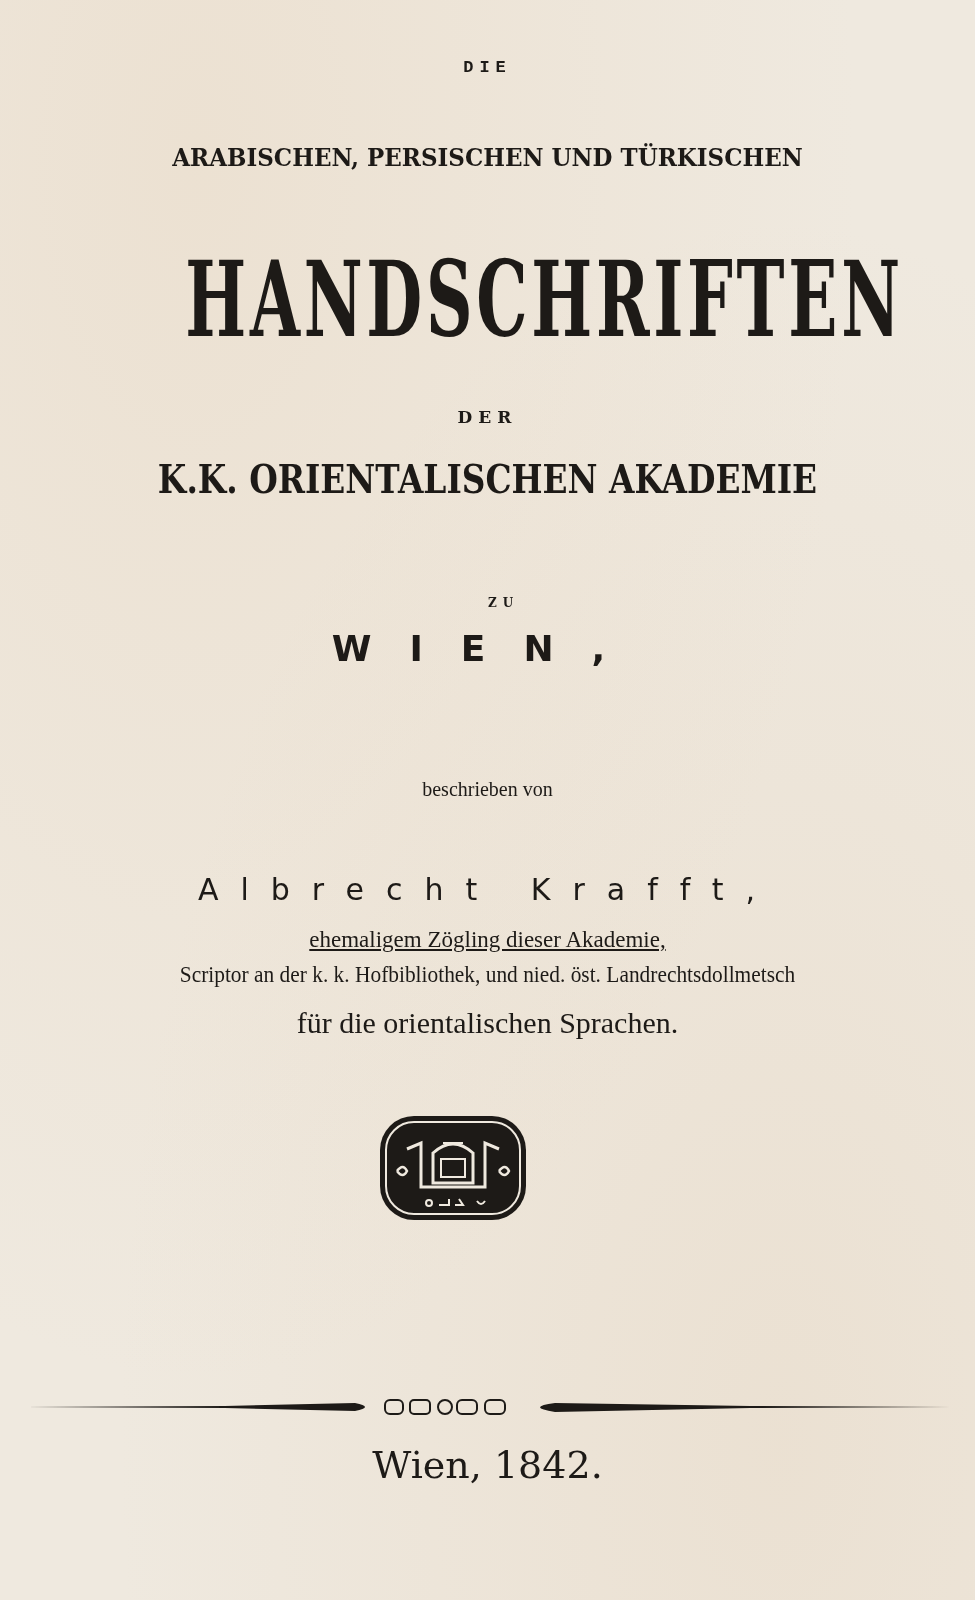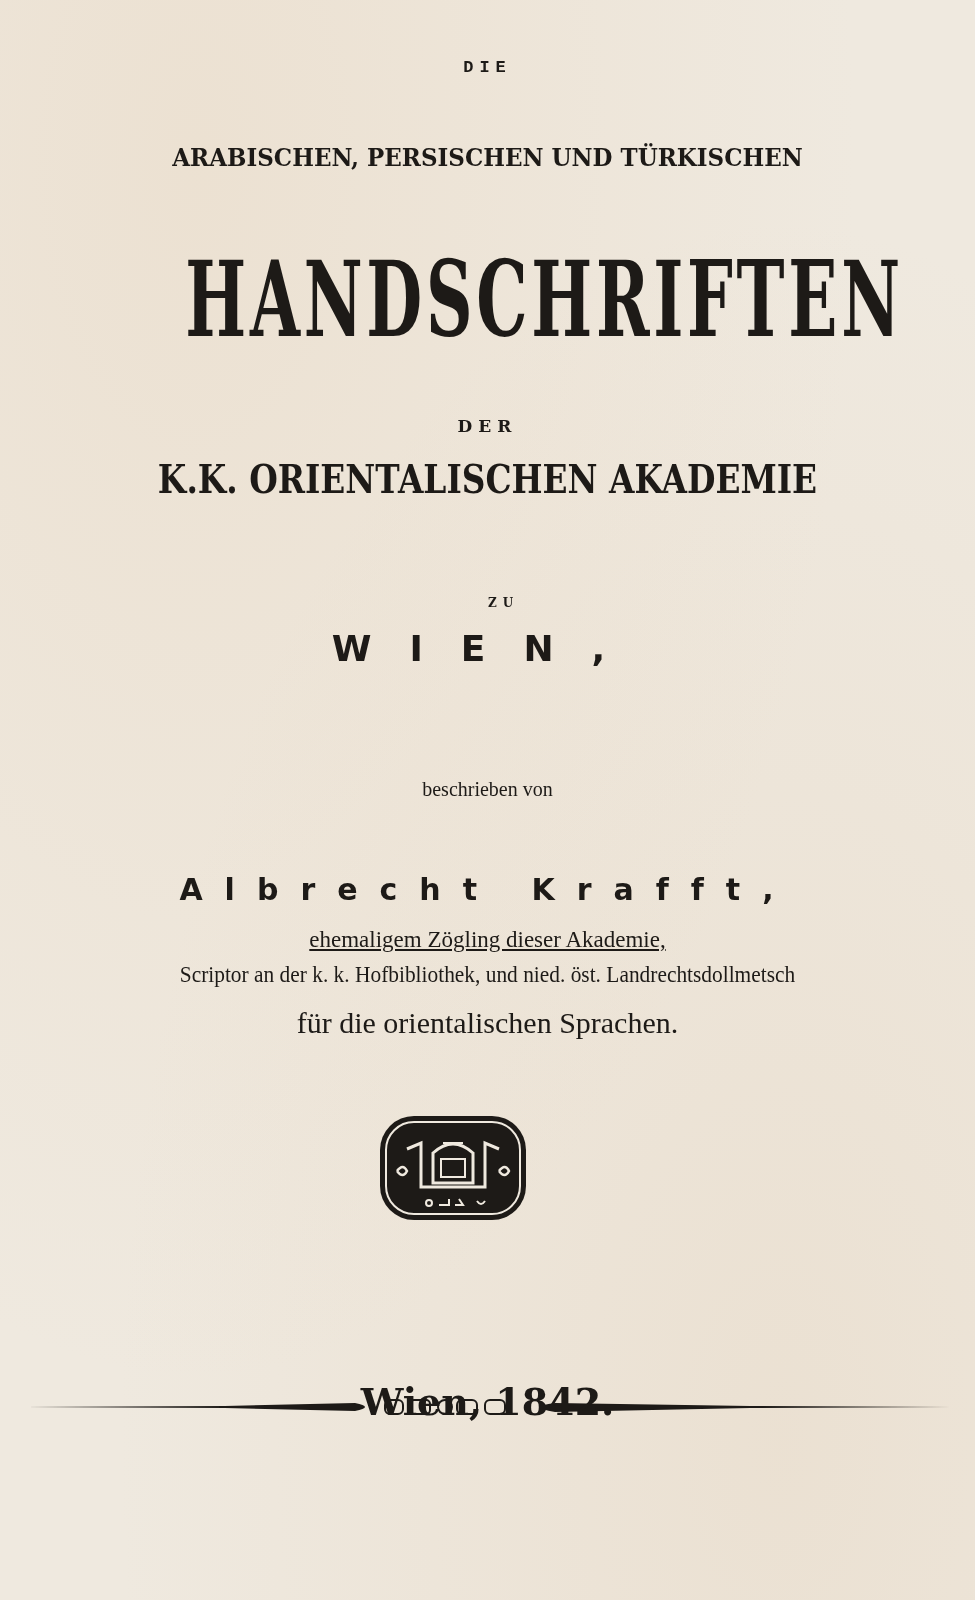--- a/index.html
+++ b/index.html
@@ -9,32 +9,32 @@
       background-image: radial-gradient(ellipse at 20% 10%, rgba(230,210,185,0.35), transparent 60%),
                         radial-gradient(ellipse at 80% 90%, rgba(225,205,180,0.3), transparent 60%);
       color: #1d1a17;
     }
     .line { position: absolute; left: 0; width: 975px; text-align: center; white-space: nowrap; }
     .serif { font-family: "DejaVu Serif", "Liberation Serif", serif; }
     .cond { font-family: "Liberation Serif", serif; }
     #die { top: 58px; font-size: 17px; font-weight: bold; letter-spacing: 6px; font-family: Liberation Mono, monospace; }
     #sub1 { top: 143px; font-size: 25px; font-weight: bold; transform: scaleX(0.92); }
     #main { top: 240px; font-size: 104px; font-weight: bold; letter-spacing: 6px; transform: scaleX(0.62); transform-origin: center; line-height: 120px; font-family: "DejaVu Serif", serif; }
-    #der { top: 416px; font-size: 17px; font-weight: bold; letter-spacing: 6px; }
+    #der { top: 407px; font-size: 17px; font-weight: bold; letter-spacing: 6px; }
     #akad { top: 455px; font-size: 40px; font-weight: bold; transform: scaleX(0.82); }
     #zu { top: 596px; font-size: 12px; font-weight: bold; letter-spacing: 6px; margin-left: 16px; }
     #wien { top: 628px; font-size: 36px; font-weight: 900; letter-spacing: 38px; font-family: "DejaVu Sans", sans-serif; }
     #beschr { top: 778px; font-size: 20px; }
-    #author { top: 872px; font-size: 30px; font-weight: 700; letter-spacing: 22px; font-family: "DejaVu Sans", sans-serif; }
+    #author { top: 872px; font-size: 30px; font-weight: 400; letter-spacing: 22px; font-family: "DejaVu Sans", sans-serif; }
     #desc1 { top: 927px; font-size: 23px; text-decoration: underline; }
     #desc2 { top: 962px; font-size: 23px; transform: scaleX(0.93); }
     #desc3 { top: 1006px; font-size: 30px; }
     #seal { position: absolute; left: 377px; top: 1113px; width: 152px; height: 110px; }
     #ornament { position: absolute; left: 25px; top: 1395px; width: 925px; height: 24px; }
-    #imprint { top: 1379px; font-size: 38px; font-weight: bold; }
+    #imprint { top: 1443px; font-size: 38px; font-weight: normal; }
   </style>
 </head>
 <body>
 
 <div>
   <div id="die" class="line serif">DIE</div>
   <div id="sub1" class="line serif">ARABISCHEN, PERSISCHEN UND TÜRKISCHEN</div>
   <div id="main" class="line">HANDSCHRIFTEN</div>
   <div id="der" class="line serif">DER</div>
   <div id="akad" class="line serif">K.K. ORIENTALISCHEN AKADEMIE</div>

